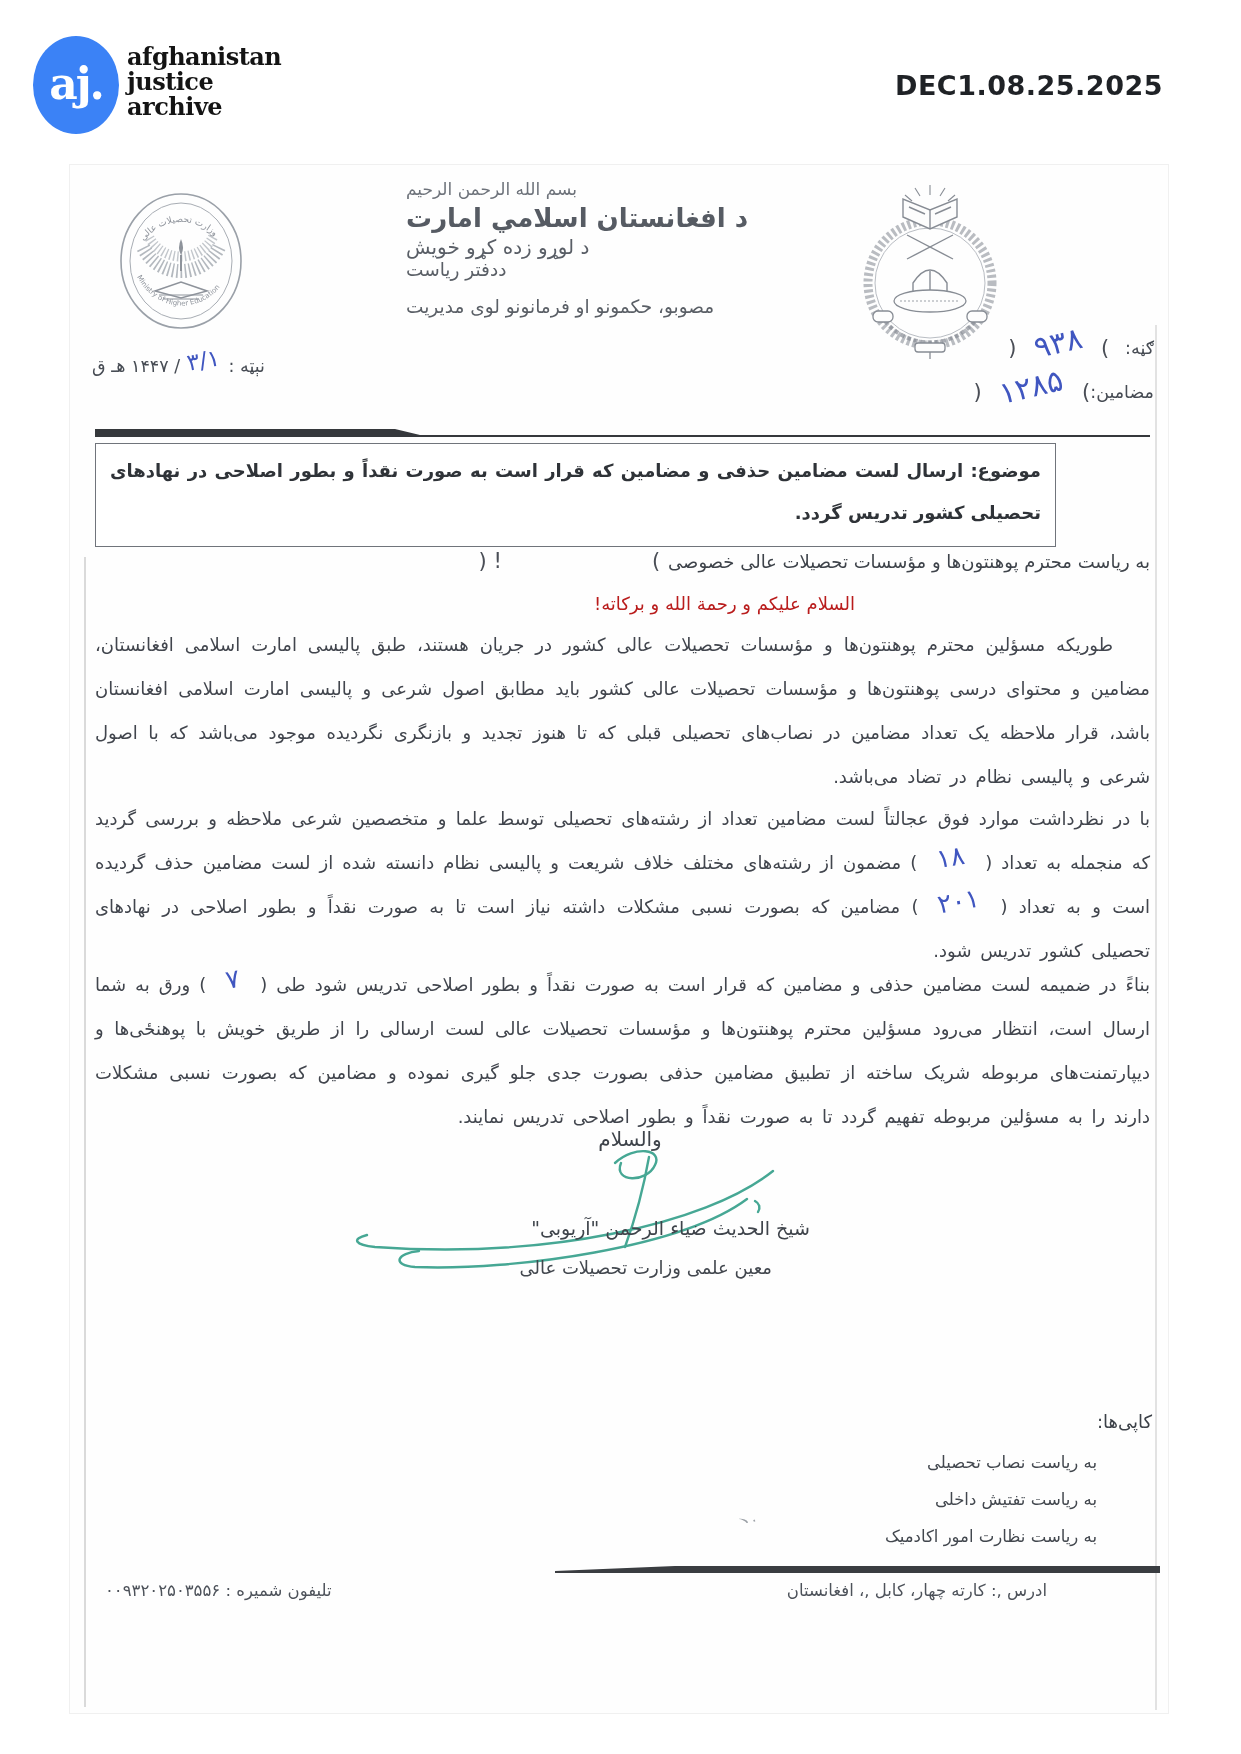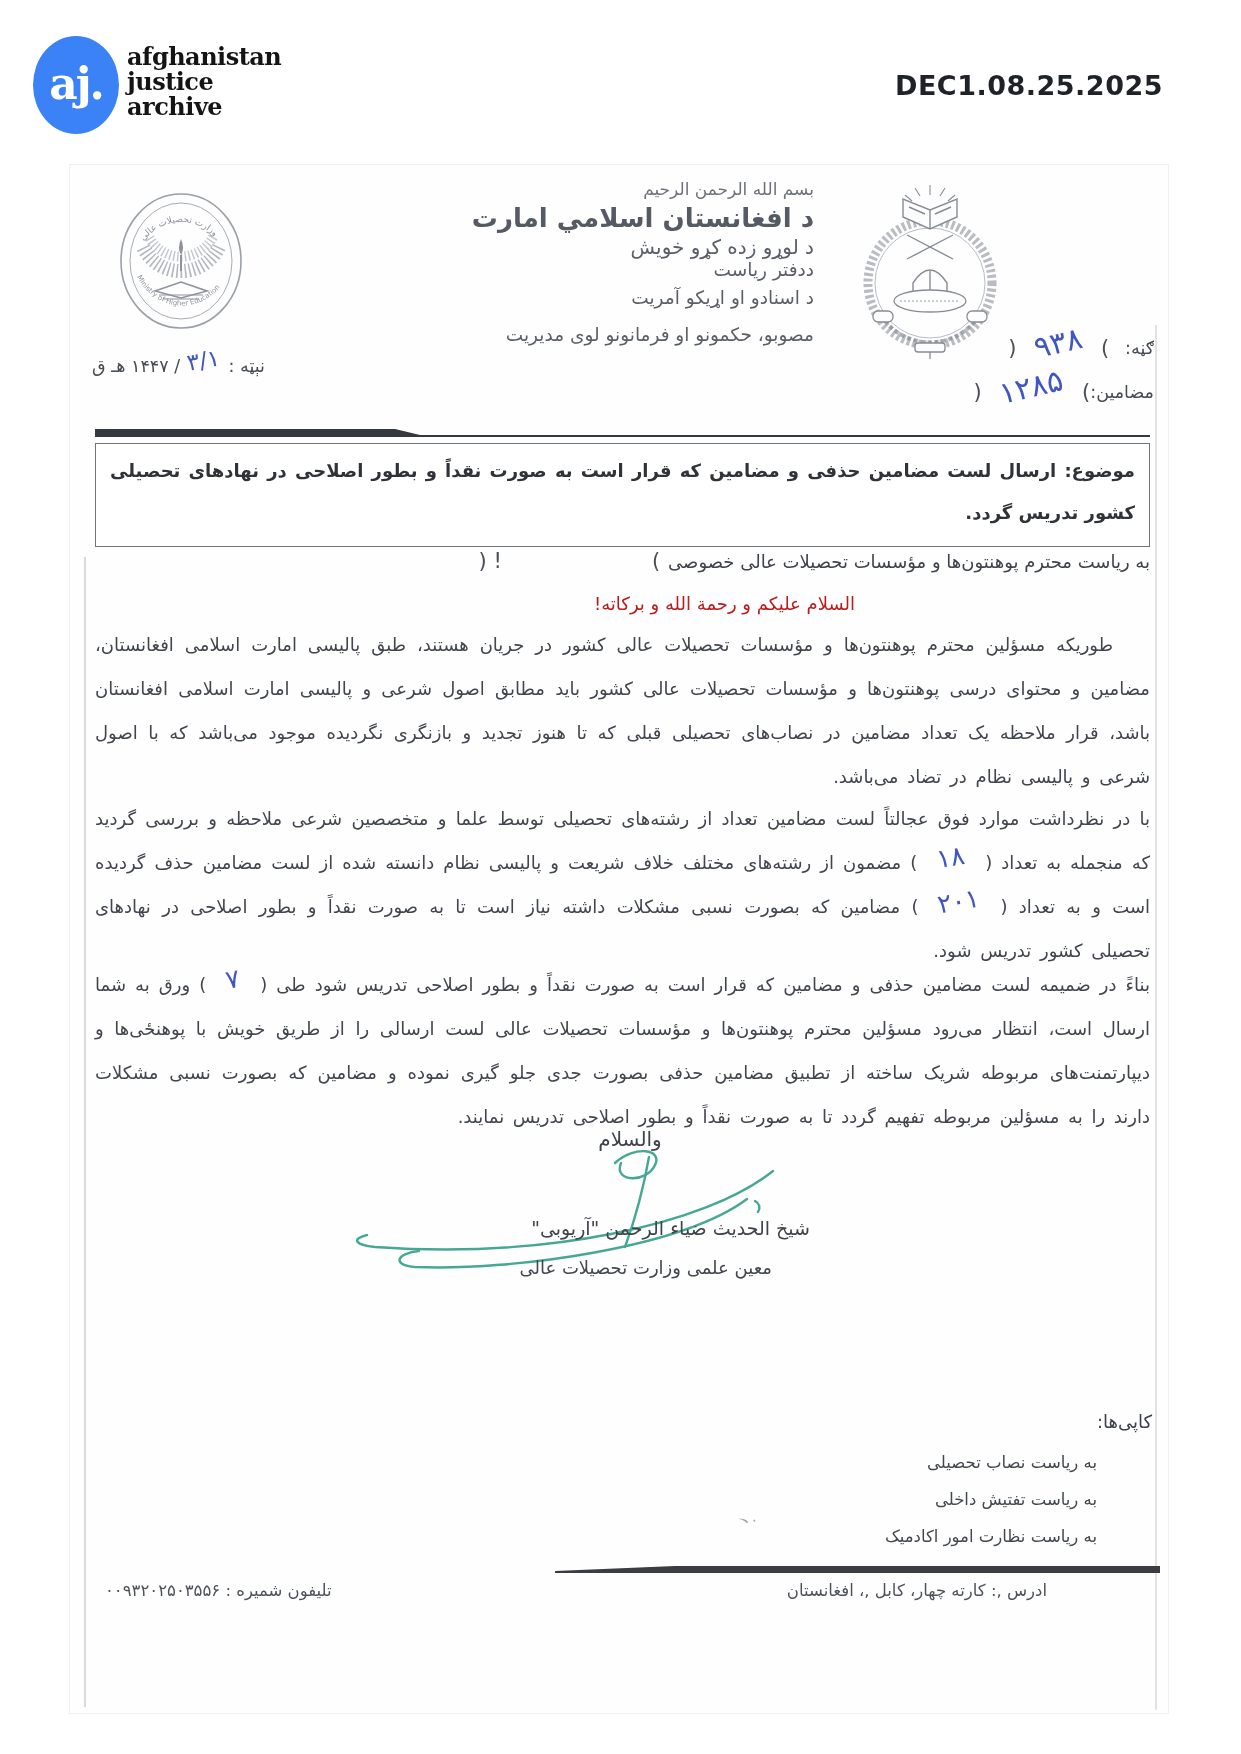--- a/index.html
+++ b/index.html
@@ -26,41 +26,41 @@
     font-family:"DejaVu Sans",sans-serif;
   }
   
   .doc{
     left:70px;top:165px;width:1098px;height:1548px;background:#fefefe;
     box-shadow:0 0 0 1px #f0f0f0;
   }
   .edge{background:#dadada;width:2px;}
   .rtl{direction:rtl;}
   
-  .letterhead{left:324px;top:14px;width:420px;text-align:right;color:#5a5f66;}
+  .letterhead{left:336px;top:14px;width:420px;text-align:left;color:#5a5f66;}
   .lh-bismillah{font-size:17px;color:#6d727a;}
   .lh-calli{font-size:26px;font-weight:bold;color:#565b63;margin-top:4px;letter-spacing:1px;}
   .lh-ministry{font-size:20px;margin-top:2px;color:#595e66;}
   .lh-office{font-size:18.5px;}
   .lh-dir{font-size:18.5px;margin-top:7px;}
   .lh-dep{font-size:18.5px;margin-top:16px;}
   
   .ref-row{display:flex;direction:rtl;align-items:center;font-size:17.5px;color:#474c54;}
   .paren{direction:ltr;unicode-bidi:bidi-override;font-size:21px;color:#4a4e56;}
   .hw{
     color:#4056c0;display:inline-block;transform:rotate(-13deg) translateY(-5px);
     font-size:30px;padding:0 18px;line-height:1;
   }
   .ref-number{right:14px;top:168px;}
   .ref-received{right:14px;top:212px;}
   .ref-date{left:22px;top:188px;display:flex;direction:rtl;align-items:center;font-size:17.5px;color:#474c54;}
   .hw-date{color:#4056c0;display:inline-block;transform:rotate(-10deg) translateY(-6px);font-size:23px;padding:0 8px;}
   
   .subject-box{
-    left:25px;top:278px;width:1055px;box-sizing:border-box;border:1.5px solid #70747b;
+    left:25px;top:278px;width:961px;box-sizing:border-box;border:1.5px solid #70747b;
     padding:6px 14px 12px;direction:rtl;text-align:justify;font-weight:bold;
     font-size:18px;line-height:42px;color:#2f3338;background:#fff;
   }
   .addressee{
     left:25px;top:384px;width:1055px;display:flex;direction:rtl;align-items:center;
     font-size:18px;color:#3e434a;
   }
   .addressee .spacer{width:150px;}
   .greeting{top:428px;right:313px;font-size:18px;color:#b91c1c;direction:rtl;}
   .para{
@@ -158,21 +158,20 @@
         <rect x="70" y="160" width="30" height="9" rx="3"></rect>
       </g>
     </svg>
   </div>
 
   <div class="abs letterhead rtl">
     <div class="lh-bismillah">بسم الله الرحمن الرحیم</div>
     <div class="lh-calli">د افغانستان اسلامي امارت</div>
     <div class="lh-ministry">د لوړو زده کړو خویش</div>
     <div class="lh-office">ددفتر ریاست</div>
-    <div class="lh-dir">د اسنادو او اړیکو آمریت</div>
     <div class="lh-dep">مصوبو، حکمونو او فرمانونو لوی مدیریت</div>
   </div>
 
   <div class="abs ref-row ref-number">
     <span>ګڼه:</span>
     <span style="width:16px;"></span>
     <span class="paren">(</span>
     <span class="hw">۹۳۸</span>
     <span class="paren">)</span>
   </div>

